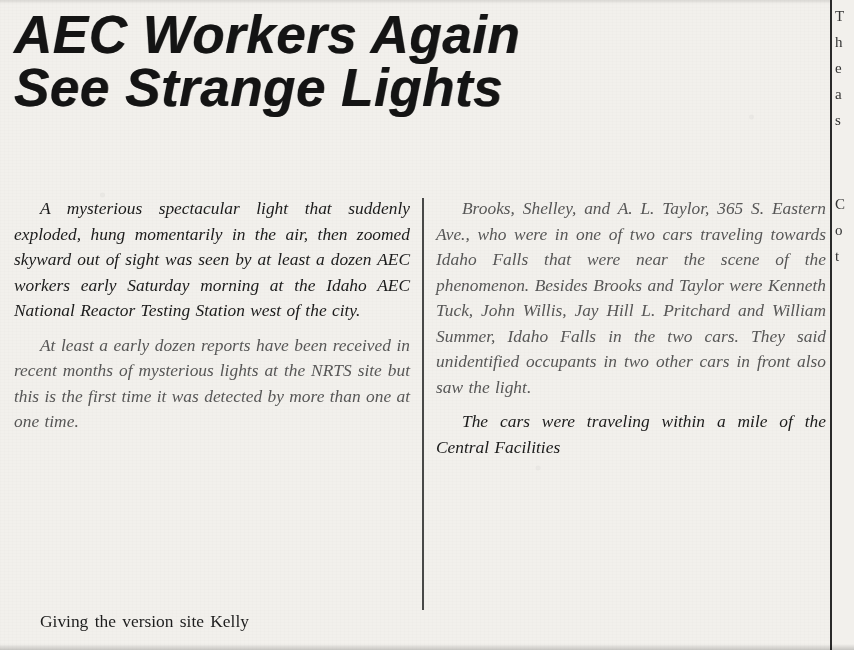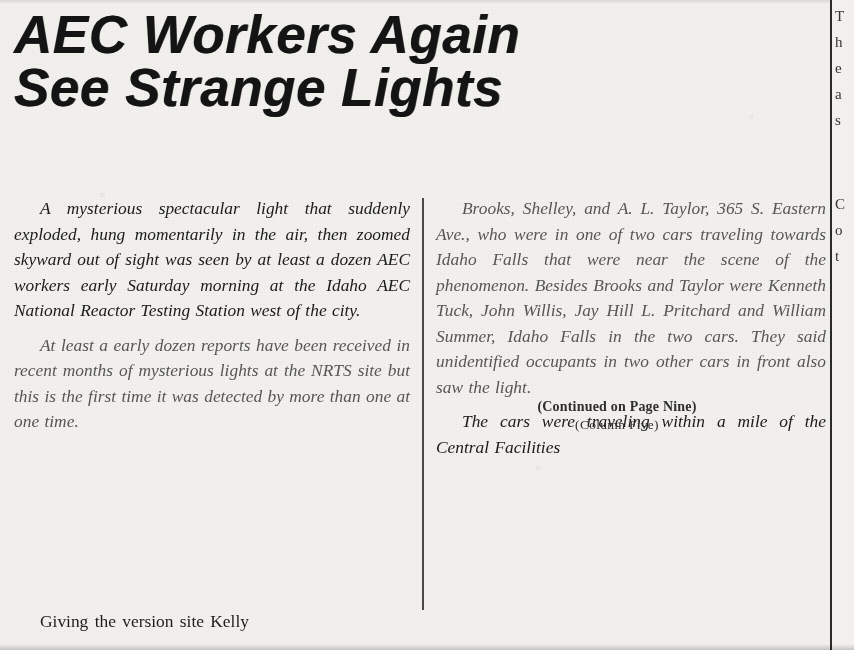--- a/index.html
+++ b/index.html
@@ -197,24 +197,20 @@
       <p class="faded last-cut">At least a early dozen reports have been received in recent months of mysterious lights at the NRTS site but this is the first time it was detected by more than one at one time.</p>
     </div>
 
     <div class="col right">
       <p class="faded">Brooks, Shelley, and A. L. Taylor, 365 S. Eastern Ave., who were in one of two cars traveling towards Idaho Falls that were near the scene of the phenomenon. Besides Brooks and Taylor were Kenneth Tuck, John Willis, Jay Hill L. Pritchard and William Summer, Idaho Falls in the two cars. They said unidentified occupants in two other cars in front also saw the light.</p>
       <p class="last-cut">The cars were traveling within a mile of the Central Facilities</p>
     </div>
 
   </div>
 
-  <div class="continued">
-    <span>(Continued on Page Nine)</span>
-    <span class="muted">(Column Five)</span>
-  </div>
 
   <div class="bottom-frag">Giving the version site Kelly</div>
 
   <div class="sliver">
     <div class="frag" style="top:8px;">T</div>
     <div class="frag" style="top:34px;">h</div>
     <div class="frag" style="top:60px;">e</div>
     <div class="frag" style="top:86px;">a</div>
     <div class="frag" style="top:112px;">s</div>
     <div class="frag" style="top:196px;">C</div>

